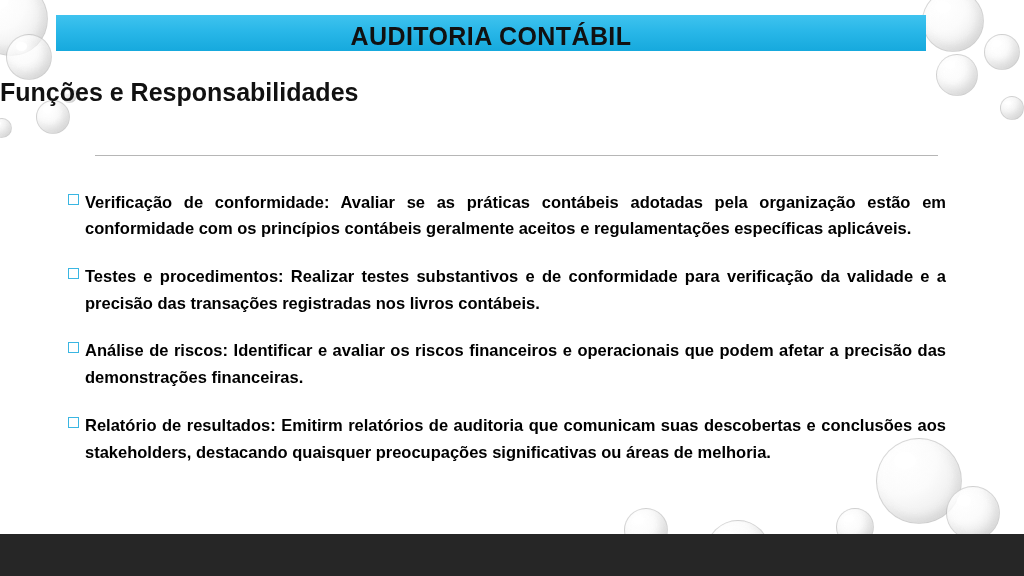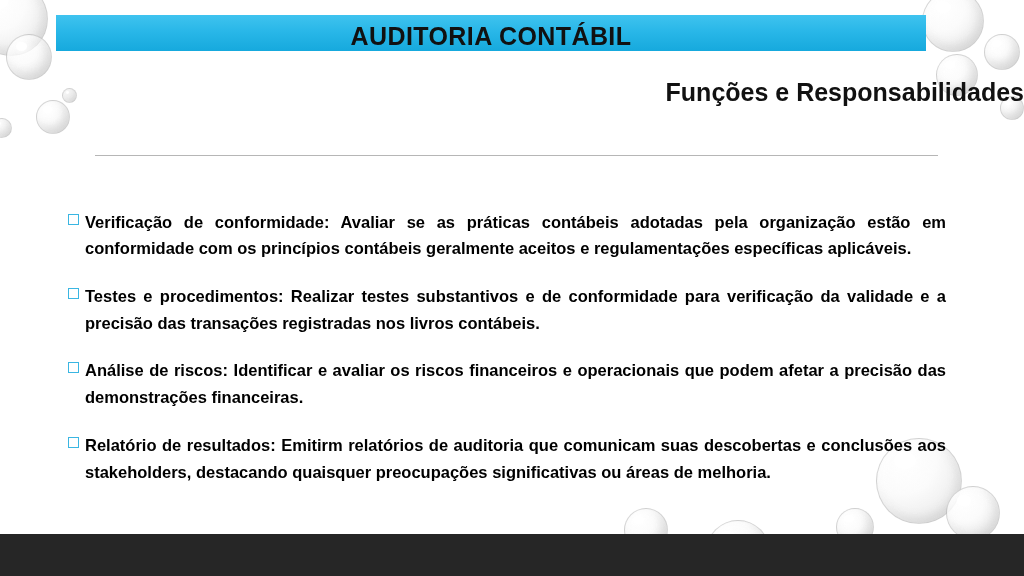--- a/index.html
+++ b/index.html
@@ -60,41 +60,41 @@
     letter-spacing: 0.4px;
     white-space: nowrap;
   }
 
   
   .subtitle {
     position: absolute;
     left: 0;
     top: 78px;
     width: 1024px;
-    text-align: right;
+    text-align: left;
     font-size: 25px;
     font-weight: bold;
     color: #111111;
   }
 
   
   .divider {
     position: absolute;
     left: 95px;
     top: 155px;
     width: 843px;
     height: 1px;
     background: #b6b6b6;
   }
 
   
   .body {
     position: absolute;
     left: 66px;
-    top: 192px;
+    top: 172px;
     width: 880px;
   }
   .bullet {
     position: relative;
     padding-left: 19px;
     margin-bottom: 21px;
     font-size: 16.5px;
     line-height: 1.62;
     color: #000000;
     font-weight: bold;

